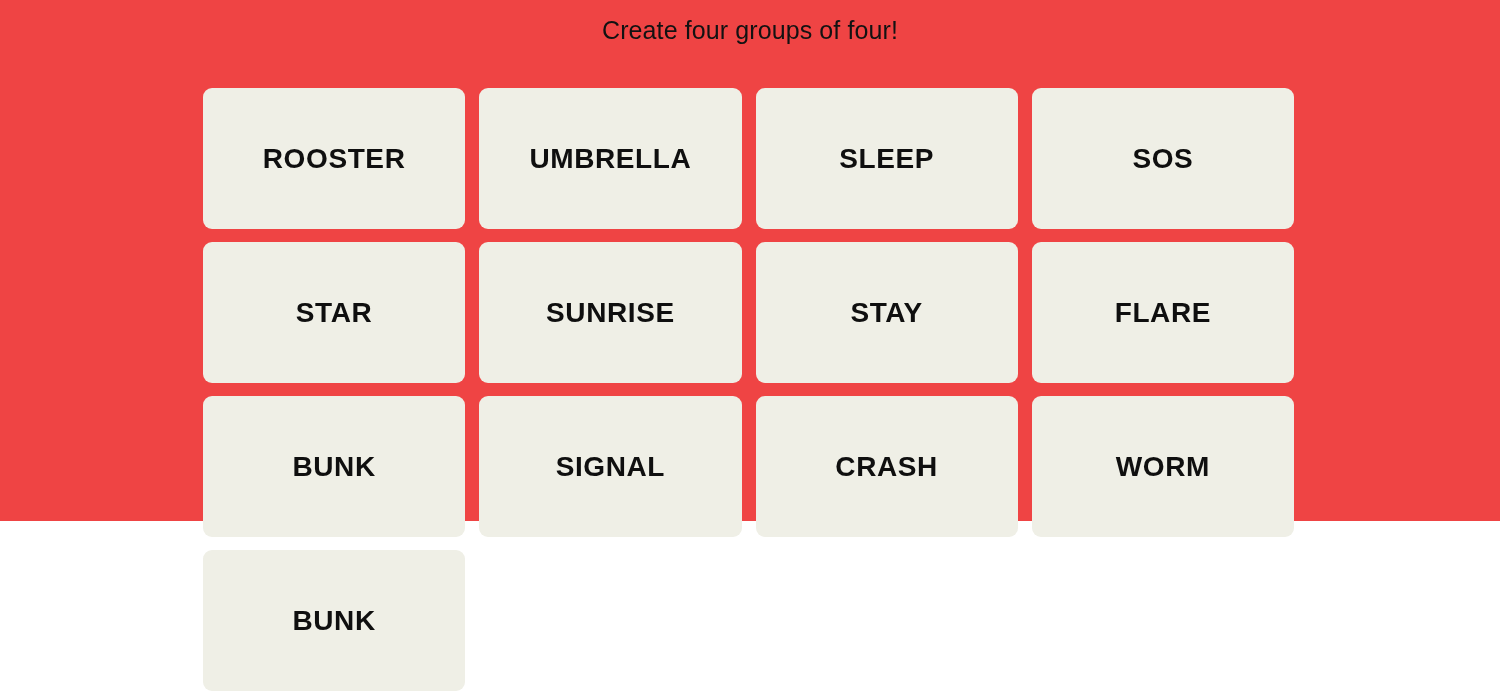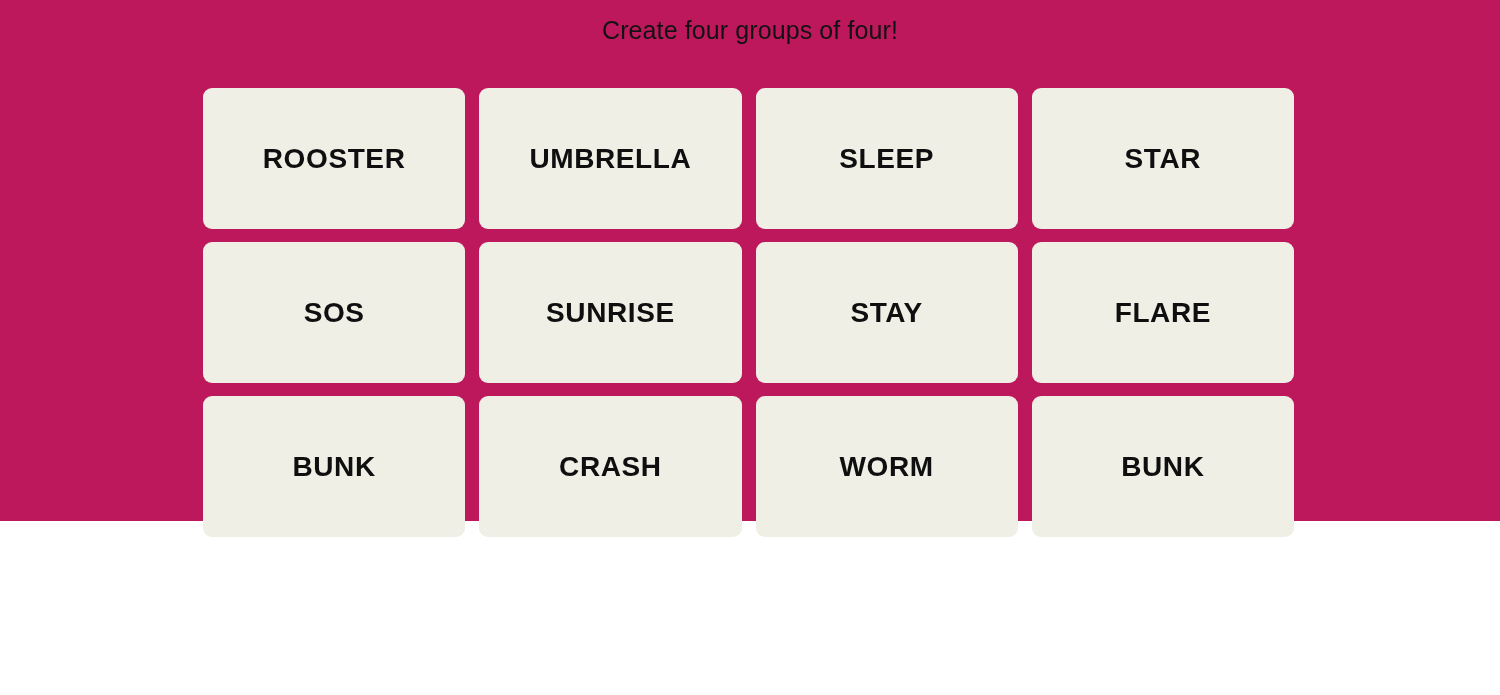--- a/index.html
+++ b/index.html
@@ -11,21 +11,21 @@
     width: 1500px;
     height: 695px;
     overflow: hidden;
     font-family: "Liberation Sans", sans-serif;
     -webkit-font-smoothing: antialiased;
   }
   #page {
     position: relative;
     width: 1500px;
     height: 521px;
-    background: #be185d;
+    background: #ef4444;
   }
   #instruction {
     position: absolute;
     top: 0;
     left: 0;
     width: 1500px;
     height: 60px;
     line-height: 60px;
     text-align: center;
     font-family: "Liberation Sans", sans-serif;
@@ -84,44 +84,47 @@
 
     <button class="tile">
       <span class="tile-label">UMBRELLA</span>
     </button>
 
     <button class="tile">
       <span class="tile-label">SLEEP</span>
     </button>
 
     <button class="tile">
-      <span class="tile-label">STAR</span>
+      <span class="tile-label">SOS</span>
     </button>
 
     <button class="tile">
-      <span class="tile-label">SOS</span>
+      <span class="tile-label">STAR</span>
     </button>
 
     <button class="tile">
       <span class="tile-label">SUNRISE</span>
     </button>
 
     <button class="tile">
       <span class="tile-label">STAY</span>
     </button>
 
     <button class="tile">
       <span class="tile-label">FLARE</span>
     </button>
 
 
     <button class="tile">
       <span class="tile-label">BUNK</span>
     </button>
 
+    <button class="tile">
+      <span class="tile-label">SIGNAL</span>
+    </button>
 
 
     <button class="tile">
       <span class="tile-label">CRASH</span>
     </button>
 
 
     <button class="tile">
       <span class="tile-label">WORM</span>
     </button>

